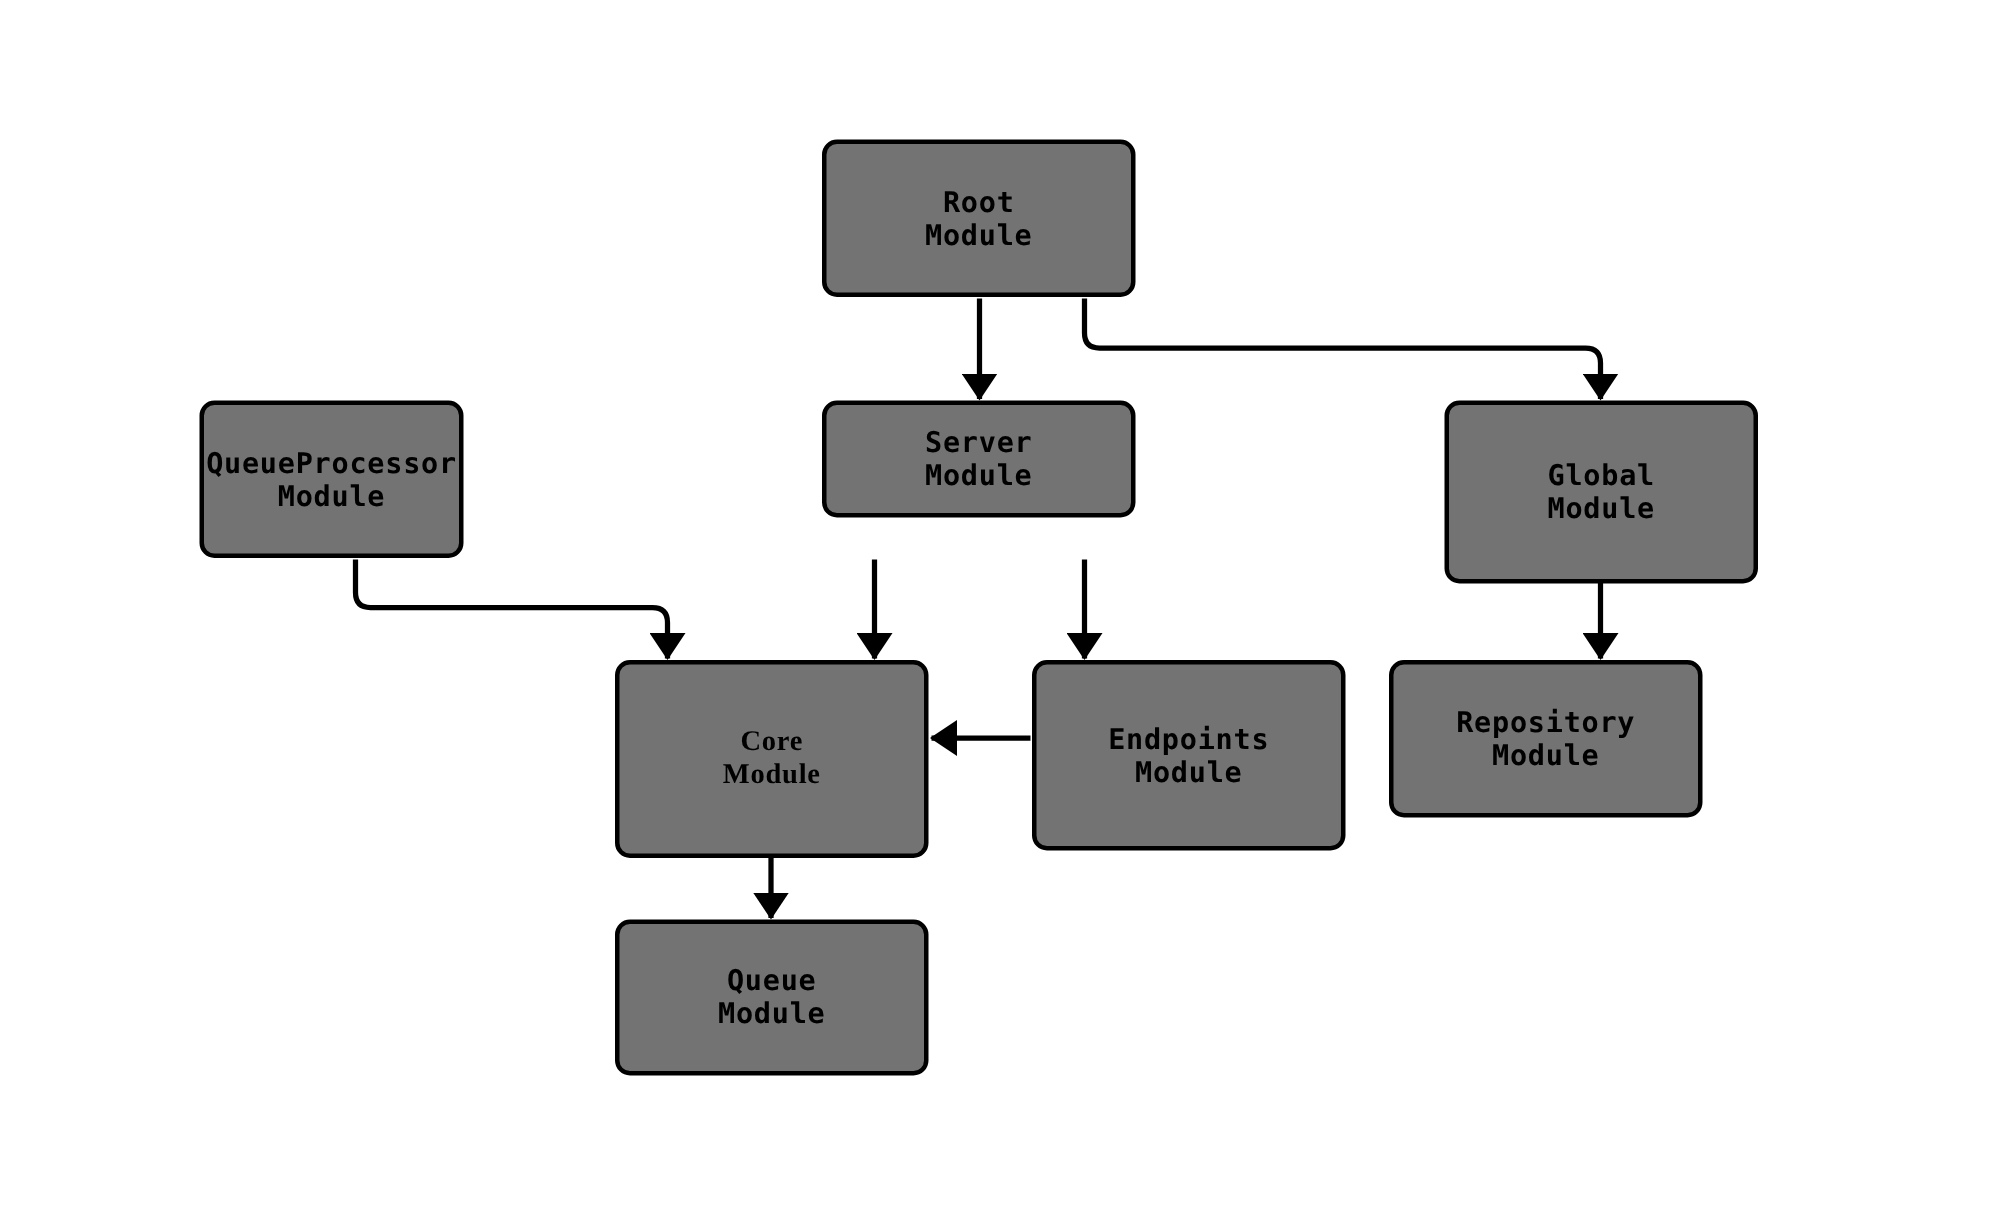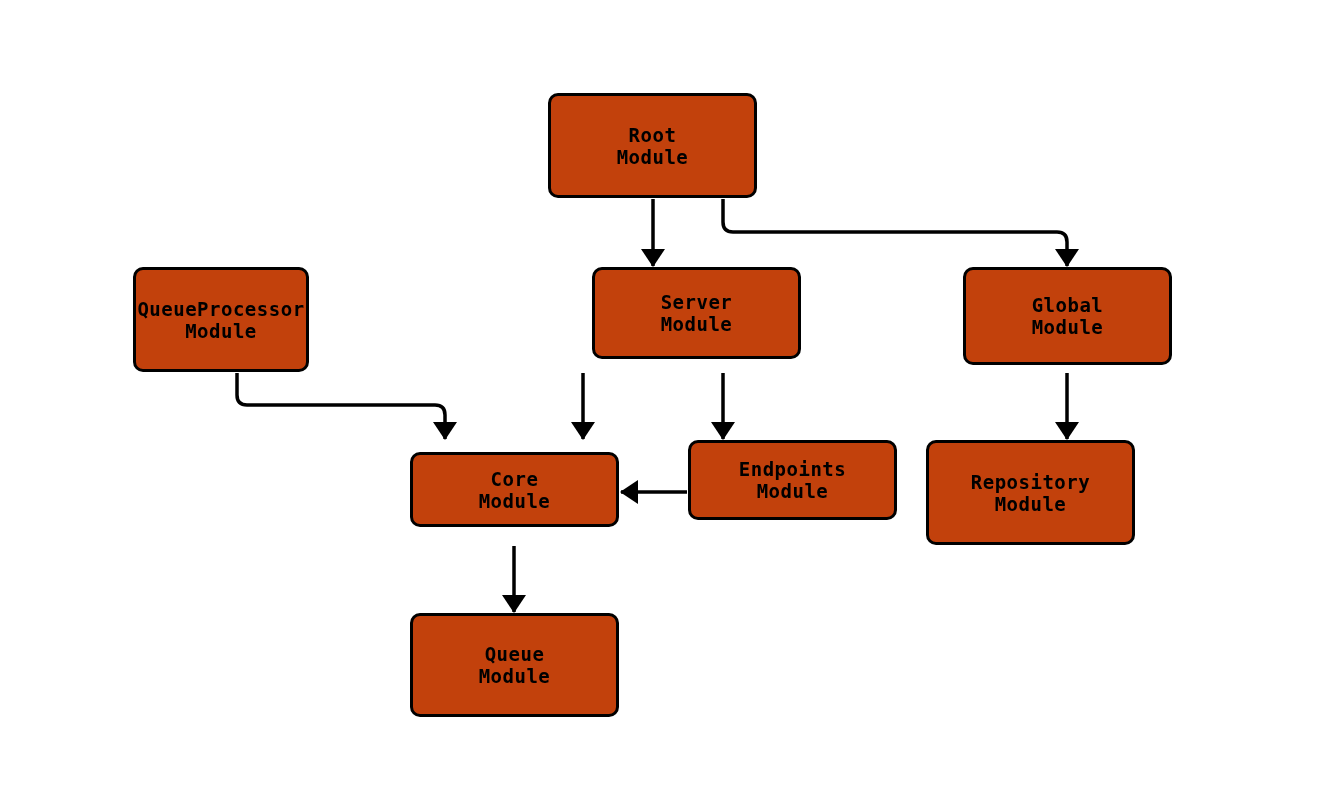--- a/index.html
+++ b/index.html
@@ -18,43 +18,43 @@
   #edges {
     position: absolute;
     left: 0;
     top: 0;
     width: 1337px;
     height: 809px;
   }
   .node {
     position: absolute;
     box-sizing: border-box;
-    background: #c2410c;
+    background: #737373;
     border: 3px solid #000000;
     border-radius: 10px;
     display: flex;
     align-items: center;
     justify-content: center;
     text-align: center;
   }
   .node-label {
     font-weight: bold;
     font-size: 19px;
     line-height: 22px;
     color: #000000;
     white-space: pre-line;
     letter-spacing: 0.5px;
   }
   
   #node-root          { left: 548px;  top: 93px;  width: 209px; height: 105px; }
   #node-queueprocessor{ left: 133px;  top: 267px; width: 176px; height: 105px; }
-  #node-server        { left: 548px;  top: 267px; width: 209px; height: 92px; margin-left: 44px; }
-  #node-global        { left: 963px;  top: 267px; width: 209px; height: 98px; }
-  #node-core          { left: 410px;  top: 452px; width: 209px; height: 75px; }
-  #node-endpoints     { left: 688px;  top: 440px; width: 209px; height: 80px; }
+  #node-server        { left: 548px;  top: 267px; width: 209px; height: 78px; }
+  #node-global        { left: 963px;  top: 267px; width: 209px; height: 122px; }
+  #node-core          { left: 410px;  top: 440px; width: 209px; height: 132px; font-family: Liberation Serif, serif; }
+  #node-endpoints     { left: 688px;  top: 440px; width: 209px; height: 127px; }
   #node-repository    { left: 926px;  top: 440px; width: 209px; height: 105px; }
   #node-queue         { left: 410px;  top: 613px; width: 209px; height: 104px; }
   .edge {
     fill: none;
     stroke: #000000;
     stroke-width: 3.5px;
   }
 </style>
 </head>
 <body>

